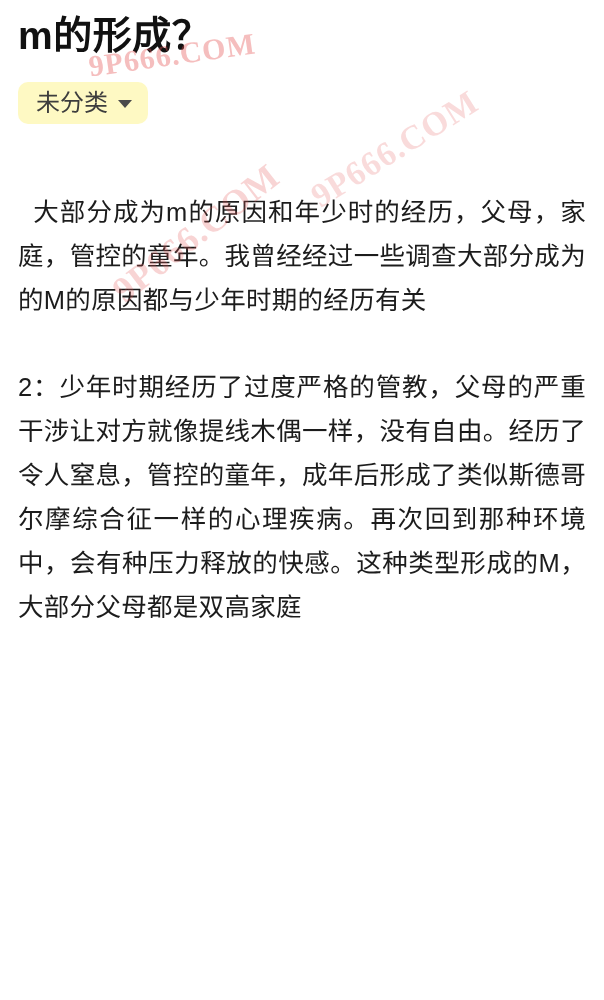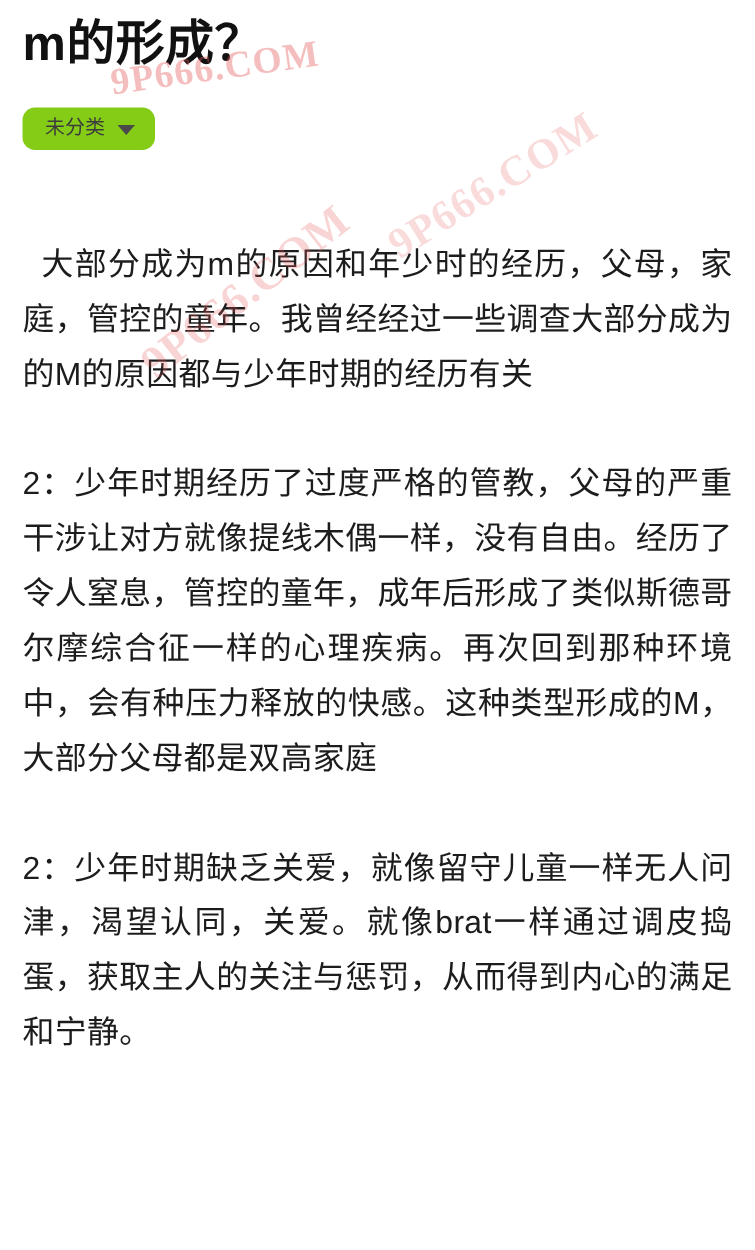--- a/index.html
+++ b/index.html
@@ -47,23 +47,23 @@
   }
   .meta-date {
     font-size: 21px;
     color: #9b9b9b;
     letter-spacing: 0.6px;
   }
   .category-chip {
     display: inline-flex;
     align-items: center;
     gap: 10px;
-    background: #84cc16;
+    background: #fef9c3;
     color: #3d3d3d;
-    font-size: 16px;
+    font-size: 24px;
     border-radius: 10px;
     padding: 9px 16px 9px 18px;
     line-height: 1;
     user-select: none;
   }
   .chevron {
     display: inline-block;
     width: 0;
     height: 0;
     border-left: 7px solid transparent;
@@ -132,20 +132,19 @@
   <div class="meta-row">
     <div class="category-chip">
       <span>未分类</span>
       <span class="chevron"></span>
     </div>
   </div>
 
   <div class="body-wrap">
     <p class="para first">大部分成为m的原因和年少时的经历，父母，家庭，管控的童年。我曾经经过一些调查大部分成为的M的原因都与少年时期的经历有关</p>
     <p class="para">2：少年时期经历了过度严格的管教，父母的严重干涉让对方就像提线木偶一样，没有自由。经历了令人窒息，管控的童年，成年后形成了类似斯德哥尔摩综合征一样的心理疾病。再次回到那种环境中，会有种压力释放的快感。这种类型形成的M，大部分父母都是双高家庭</p>
-    <p class="para">2：少年时期缺乏关爱，就像留守儿童一样无人问津，渴望认同，关爱。就像brat一样通过调皮捣蛋，获取主人的关注与惩罚，从而得到内心的满足和宁静。</p>
   </div>
 
   <span class="wm wm-1">9P666.COM</span>
   <span class="wm wm-2">9P666.COM</span>
   <span class="wm wm-3">9P666.COM</span>
 
 </div>
 
 </body></html>

